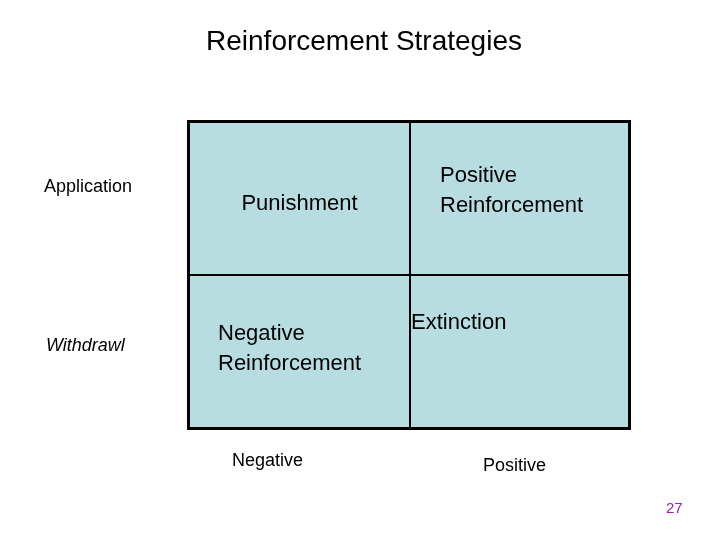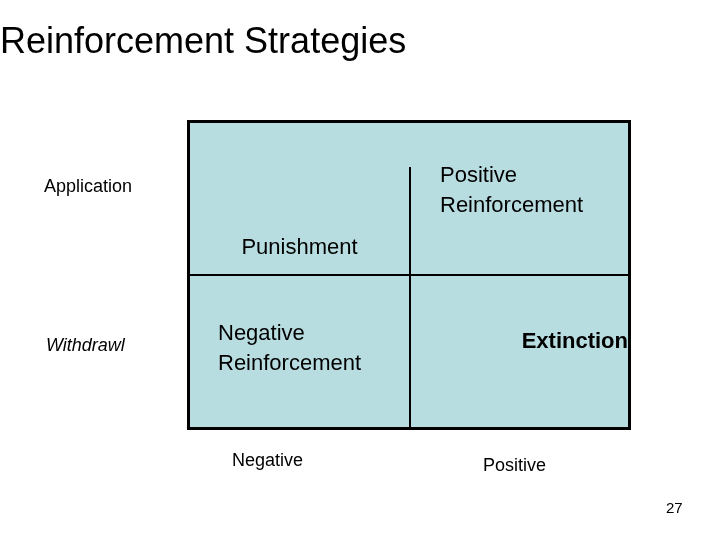--- a/index.html
+++ b/index.html
@@ -10,22 +10,22 @@
     background: #ffffff;
     overflow: hidden;
     font-family: "Liberation Sans", sans-serif;
     color: #000000;
   }
   .slide-title {
     position: absolute;
     top: 17px;
     left: 0;
     width: 728px;
-    text-align: left;
-    font-size: 36px;
+    text-align: center;
+    font-size: 28px;
     line-height: 48px;
     font-weight: 400;
     color: #000000;
     white-space: nowrap;
   }
   .matrix {
     position: absolute;
     left: 187px;
     top: 120px;
     width: 444px;
@@ -38,41 +38,41 @@
     grid-template-rows: 153px 1fr;
   }
   .cell {
     box-sizing: border-box;
     font-size: 22px;
     line-height: 26px;
   }
   .cell-tl { border-right: 2px solid #000000; border-bottom: 2px solid #000000; }
   .cell-tr { border-bottom: 2px solid #000000; }
   .cell-bl { border-right: 2px solid #000000; }
-  .cell-tl { padding-top: 67px; text-align: center; margin-top: 44px; }
+  .cell-tl { padding-top: 67px; text-align: center; }
   .cell-tr { padding-top: 37px; padding-left: 29px; line-height: 30px; }
   .cell-bl { padding-top: 42px; padding-left: 28px; line-height: 30px; }
-  .cell-br { padding-top: 52px; text-align: right; font-weight: bold; }
+  .cell-br { padding-top: 33px; text-align: left; }
   .side-label {
     position: absolute;
     font-size: 18px;
     line-height: 26px;
     white-space: nowrap;
   }
   .label-application { left: 44px;  top: 173px; }
   .label-withdrawl   { left: 46px;  top: 332px; font-style: italic; }
   .label-negative    { left: 232px; top: 447px; }
   .label-positive    { left: 483px; top: 452px; }
   .page-number {
     position: absolute;
     left: 666px;
     top: 499px;
     font-size: 15px;
     line-height: 18px;
-    color: #000000;
+    color: #a21caf;
   }
 </style>
 </head>
 <body>
 
 <div class="slide">
 
   <div class="slide-title">Reinforcement Strategies</div>
 
   <div class="matrix">

